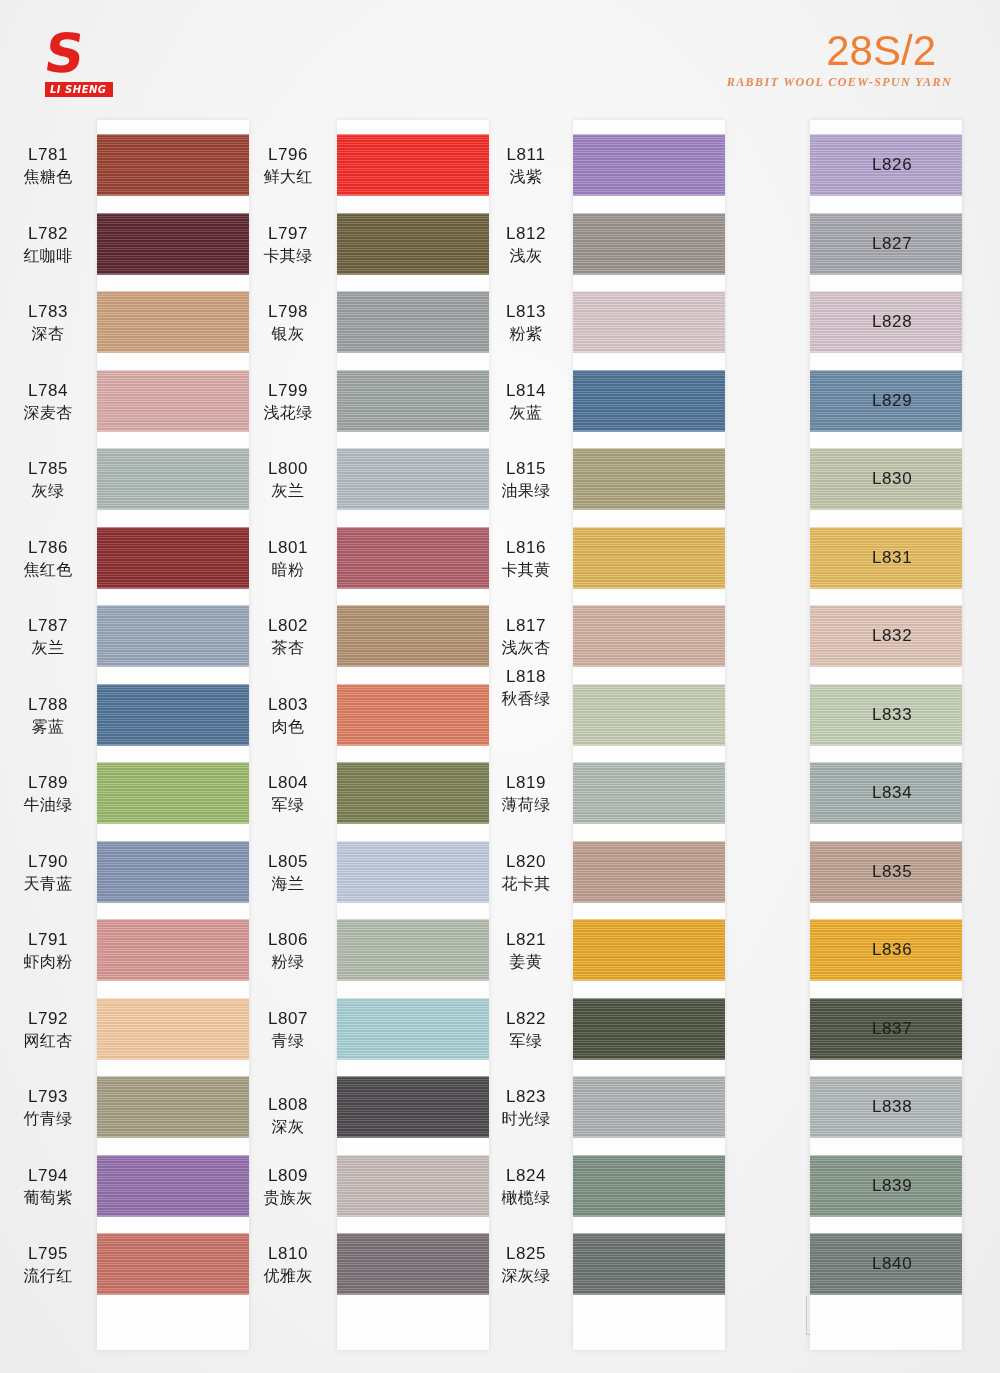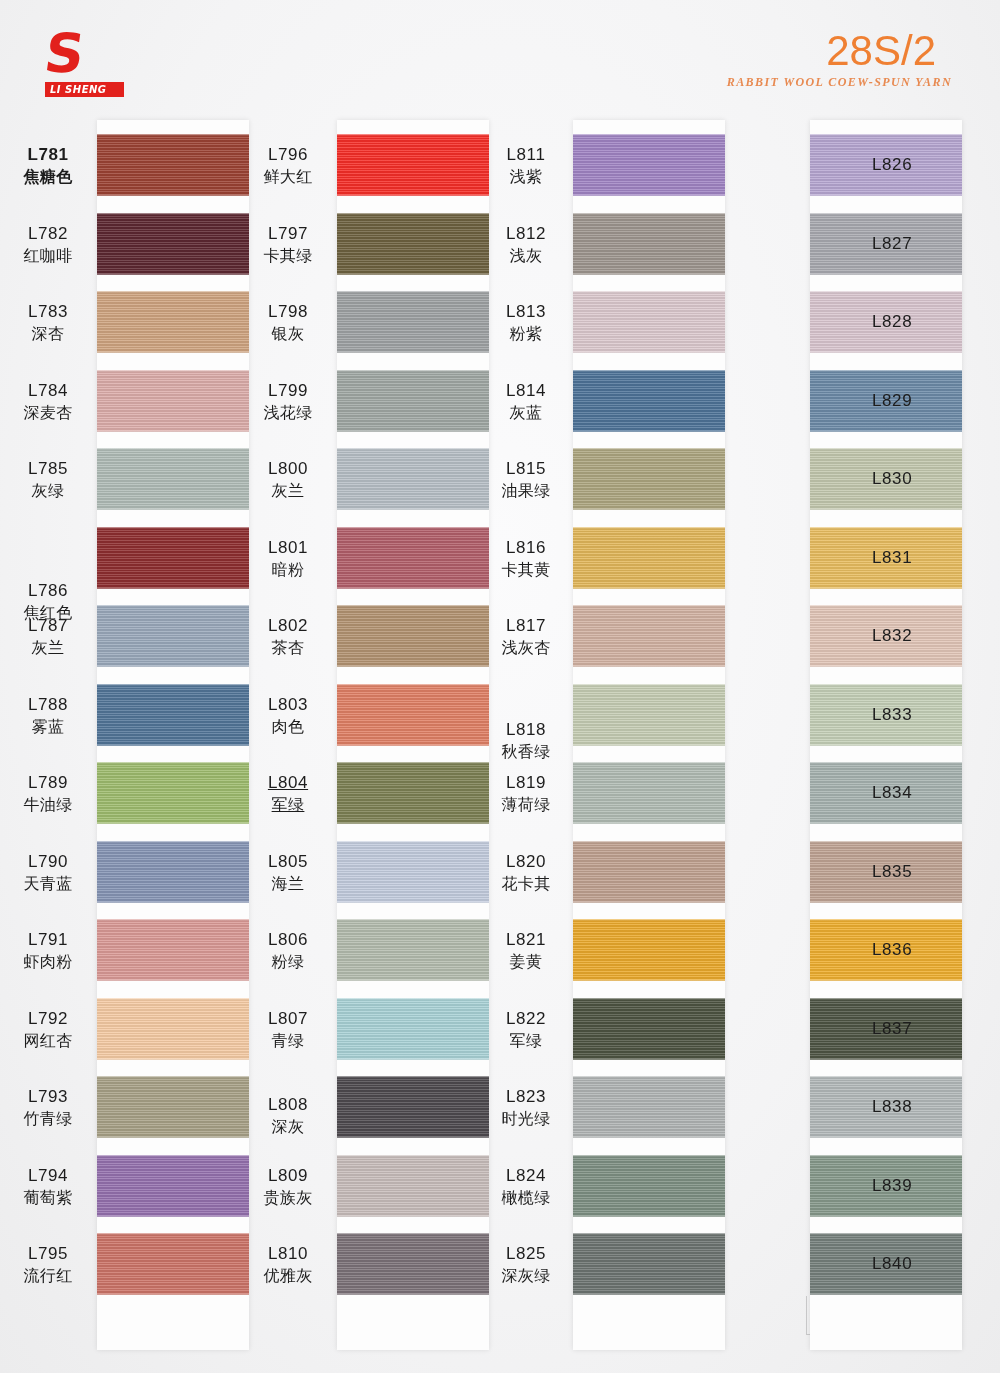--- a/index.html
+++ b/index.html
@@ -59,21 +59,21 @@
   #logo-badge {
     position: absolute;
     left: 0;
     top: 52px;
     background: #e2211c;
     color: #ffffff;
     font-size: 10px;
     font-weight: bold;
     font-style: italic;
     letter-spacing: 0.5px;
-    padding: 2px 17px 2px 5px;
+    padding: 2px 6px 2px 5px;
     white-space: nowrap;
     font-family: "DejaVu Sans", sans-serif;
   }
   #brand-text {
     padding-top: 2px;
   }
   #brand-cn {
     color: #e2211c;
     font-size: 37px;
     font-weight: bold;
@@ -348,41 +348,41 @@
               <div class="swatch-inner" style="background: rgb(149, 113, 174);"></div>
             </div>
           </div>
           <div class="row" style="top: 1111px;">
             <div class="swatch">
               <div class="swatch-inner" style="background: rgb(204, 116, 104);"></div>
             </div>
           </div>
         </div>
       <div class="labels">
-          <div class="label" style="top: 24px; font-weight: bold;">
+          <div class="label" style="top: 24px;">
             <span class="code">L781</span>
             <span class="name">焦糖色</span>
           </div>
           <div class="label" style="top: 102.5px;">
             <span class="code">L782</span>
             <span class="name">红咖啡</span>
           </div>
           <div class="label" style="top: 181px;">
             <span class="code">L783</span>
             <span class="name">深杏</span>
           </div>
           <div class="label" style="top: 259.5px;">
             <span class="code">L784</span>
             <span class="name">深麦杏</span>
           </div>
           <div class="label" style="top: 338px;">
             <span class="code">L785</span>
             <span class="name">灰绿</span>
           </div>
-          <div class="label" style="top: 416.5px; margin-top: 43px;">
+          <div class="label" style="top: 416.5px;">
             <span class="code">L786</span>
             <span class="name">焦红色</span>
           </div>
           <div class="label" style="top: 495px;">
             <span class="code">L787</span>
             <span class="name">灰兰</span>
           </div>
           <div class="label" style="top: 573.5px;">
             <span class="code">L788</span>
             <span class="name">雾蓝</span>
@@ -521,21 +521,21 @@
             <span class="name">暗粉</span>
           </div>
           <div class="label" style="top: 495px;">
             <span class="code">L802</span>
             <span class="name">茶杏</span>
           </div>
           <div class="label" style="top: 573.5px;">
             <span class="code">L803</span>
             <span class="name">肉色</span>
           </div>
-          <div class="label" style="top: 652px; text-decoration: underline;">
+          <div class="label" style="top: 652px;">
             <span class="code">L804</span>
             <span class="name">军绿</span>
           </div>
           <div class="label" style="top: 730.5px;">
             <span class="code">L805</span>
             <span class="name">海兰</span>
           </div>
           <div class="label" style="top: 809px;">
             <span class="code">L806</span>
             <span class="name">粉绿</span>
@@ -658,21 +658,21 @@
             <span class="name">油果绿</span>
           </div>
           <div class="label" style="top: 416.5px;">
             <span class="code">L816</span>
             <span class="name">卡其黄</span>
           </div>
           <div class="label" style="top: 495px;">
             <span class="code">L817</span>
             <span class="name">浅灰杏</span>
           </div>
-          <div class="label" style="top: 599px;">
+          <div class="label" style="top: 546px;">
             <span class="code">L818</span>
             <span class="name">秋香绿</span>
           </div>
           <div class="label" style="top: 652px;">
             <span class="code">L819</span>
             <span class="name">薄荷绿</span>
           </div>
           <div class="label" style="top: 730.5px;">
             <span class="code">L820</span>
             <span class="name">花卡其</span>

